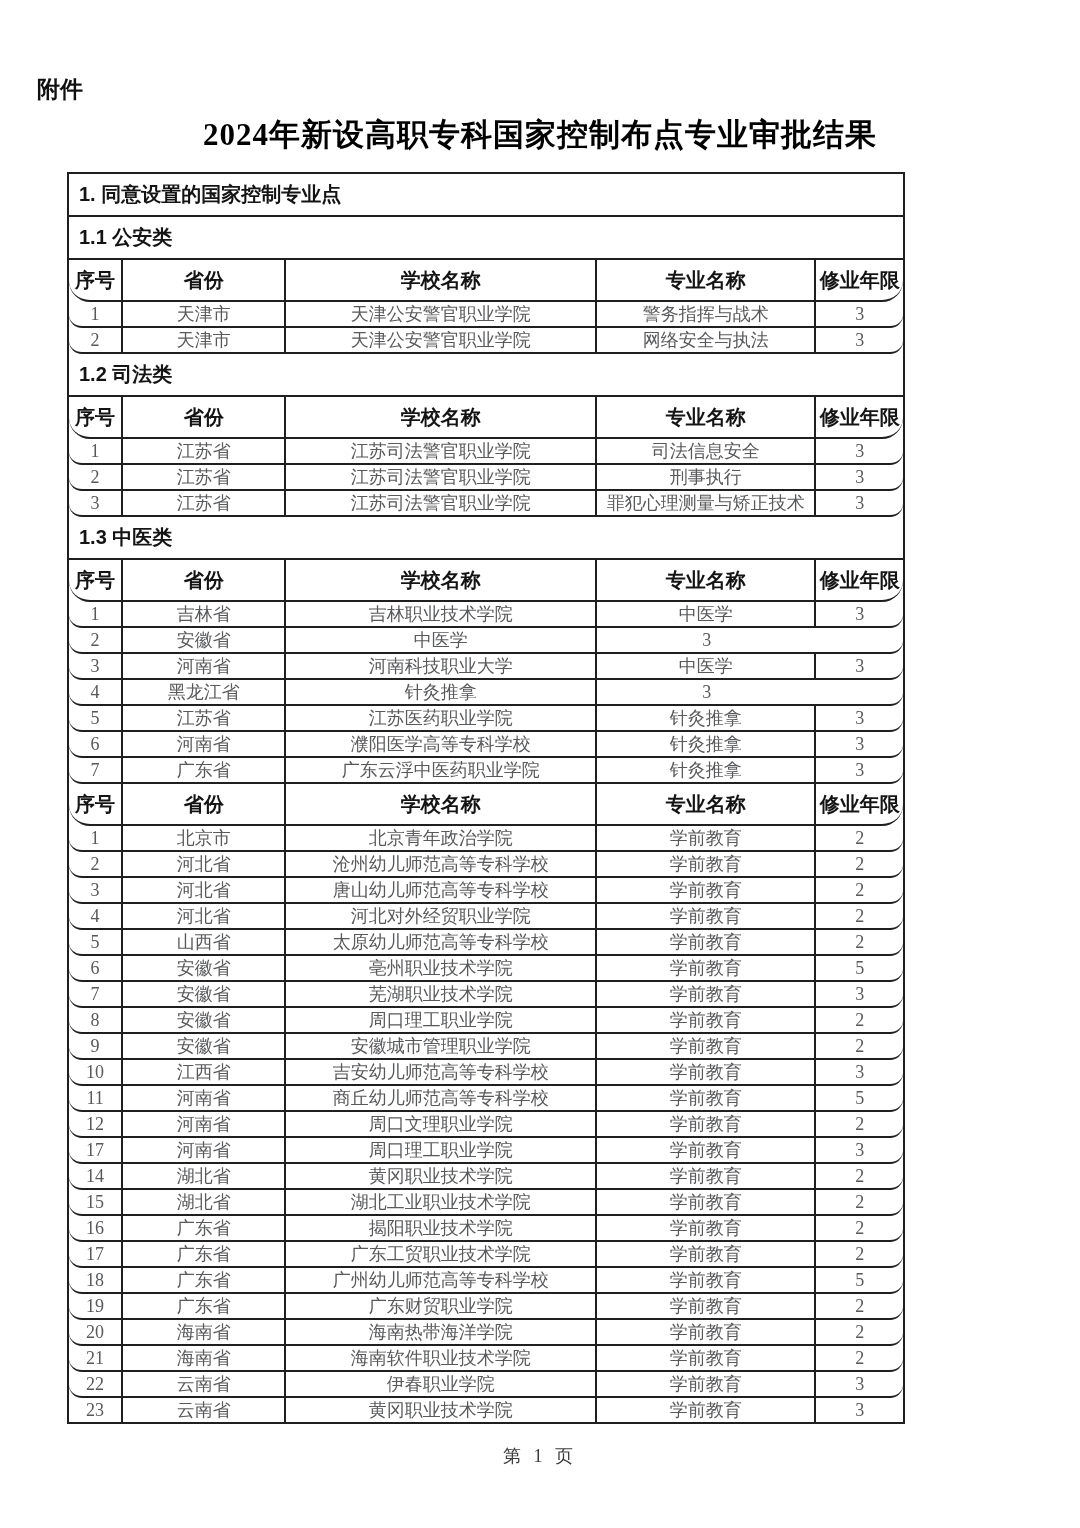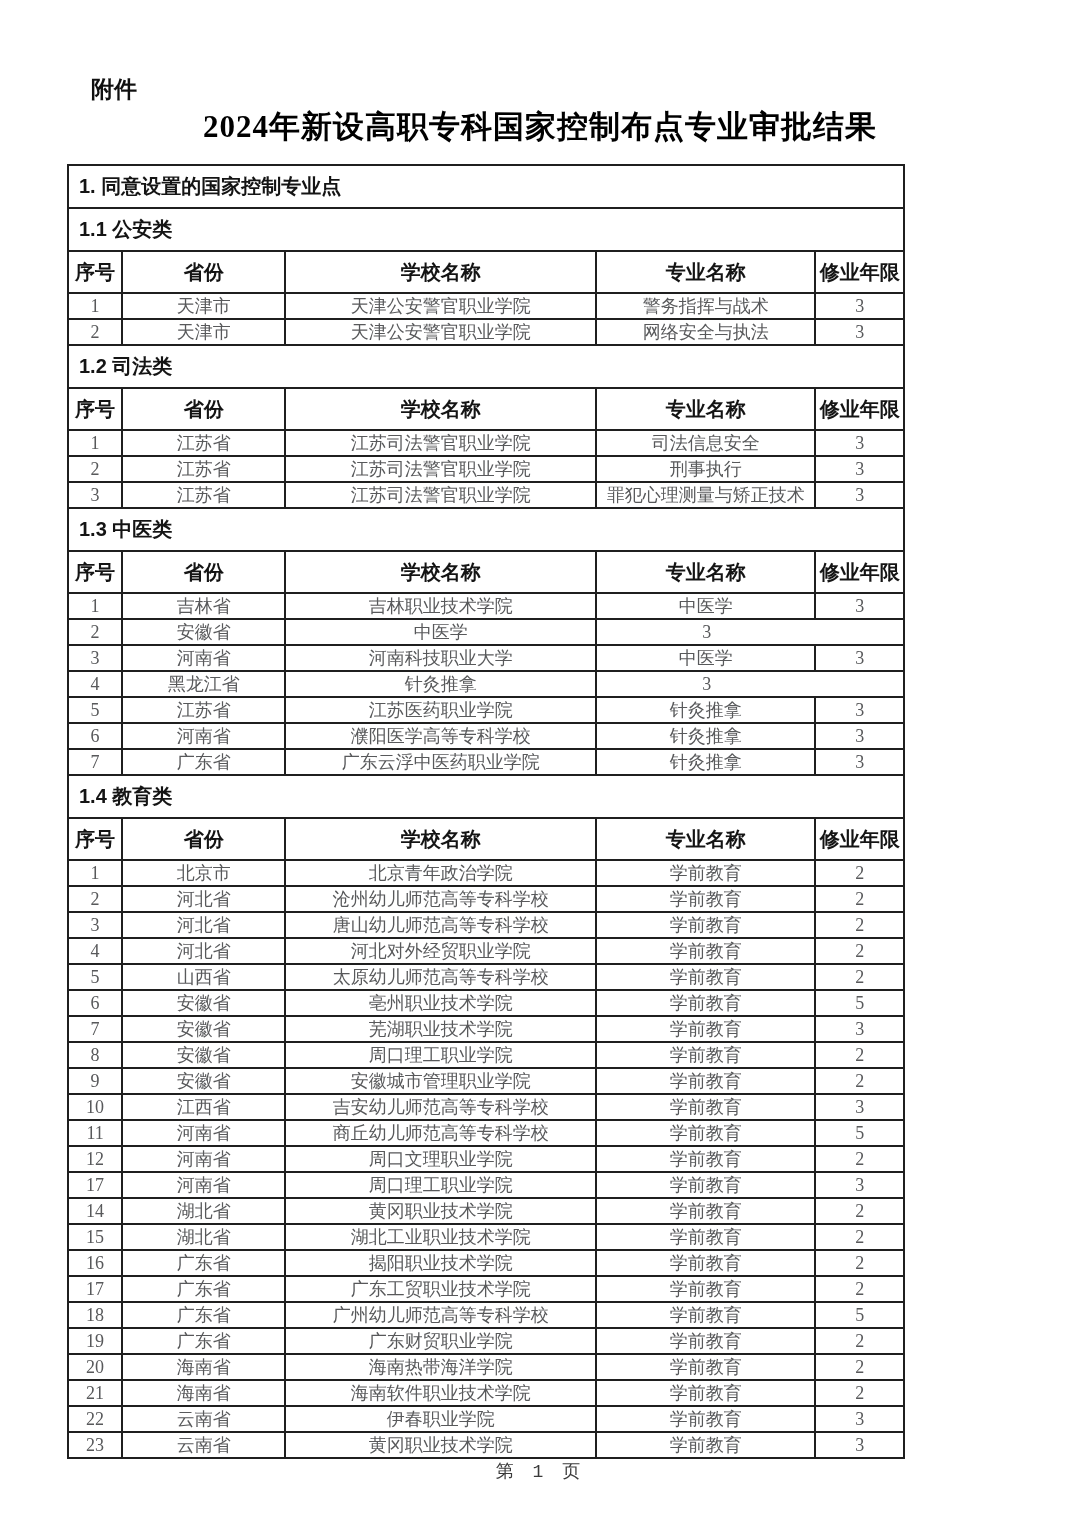--- a/index.html
+++ b/index.html
@@ -10,58 +10,59 @@
   }
   html,body{margin:0;padding:0;}
   body{background:#e8e8e8;}
   .page{
     width:1080px;height:1528px;background:var(--bg);
     font-family:"Liberation Sans",sans-serif;
     box-sizing:border-box;padding-top:74px;
     margin:0 auto;position:relative;overflow:hidden;
   }
   .attachment{
-    margin-left:91px;font-size:23px;font-weight:700;color:#101010;line-height:30px;
+    margin-left:37px;font-size:23px;font-weight:700;color:#101010;line-height:30px;
   }
   .title{
     text-align:center;font-size:31px;font-weight:700;color:#000;
-    font-family:"Liberation Serif",serif;line-height:46px;letter-spacing:1px;
+    font-family:"Liberation Serif",serif;line-height:46px;margin-top:8px;letter-spacing:1px;
   }
   .tbl{
     width:838px;margin:14px 0 0 67px;
     border:2px solid var(--border);
     box-sizing:border-box;
   }
   .tbl > *:last-child{border-bottom:none;}
   .sec{
     height:41px;line-height:41px;border-bottom:2px solid var(--border);
     font-weight:700;font-size:20px;padding-left:10px;color:var(--htext);
     font-family:"Liberation Sans",sans-serif;
   }
   .grid{
     display:grid;
     grid-template-columns:6.5% 19.55% 37.3% 26.25% auto;
     border-bottom:2px solid var(--border);
+    border-radius:21px;
   }
   .grid > div{
     border-right:2px solid var(--border);
     text-align:center;overflow:hidden;white-space:nowrap;
   }
   .grid > div:last-child{border-right:none;}
   .hdr > div{
     height:40px;line-height:40px;font-weight:700;font-size:20px;color:var(--htext);
     font-family:"Liberation Serif",serif;
   }
   .drow > div{
     height:24px;line-height:24px;font-size:18px;color:var(--dtext);
     font-family:"Liberation Serif",serif;
   }
   .footer{
-    text-align:center;font-size:18px;color:#3a3a3a;margin-top:0;
-    font-family:Liberation Mono, monospace;letter-spacing:4px;
+    text-align:center;font-size:18px;color:#3a3a3a;margin-top:20px;
+    font-family:Liberation Serif, serif;letter-spacing:4px;
   }
 </style>
 </head>
 <body>
 
 <div class="page">
   <div class="attachment">附件</div>
   <div class="title">2024年新设高职专科国家控制布点专业审批结果</div>
   <div class="tbl" id="table-root">
       <div class="sec">1. 同意设置的国家控制专业点</div>
@@ -164,21 +165,20 @@
         <div>针灸推拿</div>
         <div>3</div>
       </div>
       <div class="grid drow">
         <div>7</div>
         <div>广东省</div>
         <div>广东云浮中医药职业学院</div>
         <div>针灸推拿</div>
         <div>3</div>
       </div>
-      <div class="sec">1.4 教育类</div>
       <div class="grid hdr">
         <div>序号</div>
         <div>省份</div>
         <div>学校名称</div>
         <div>专业名称</div>
         <div>修业年限</div>
       </div>
       <div class="grid drow">
         <div>1</div>
         <div>北京市</div>

